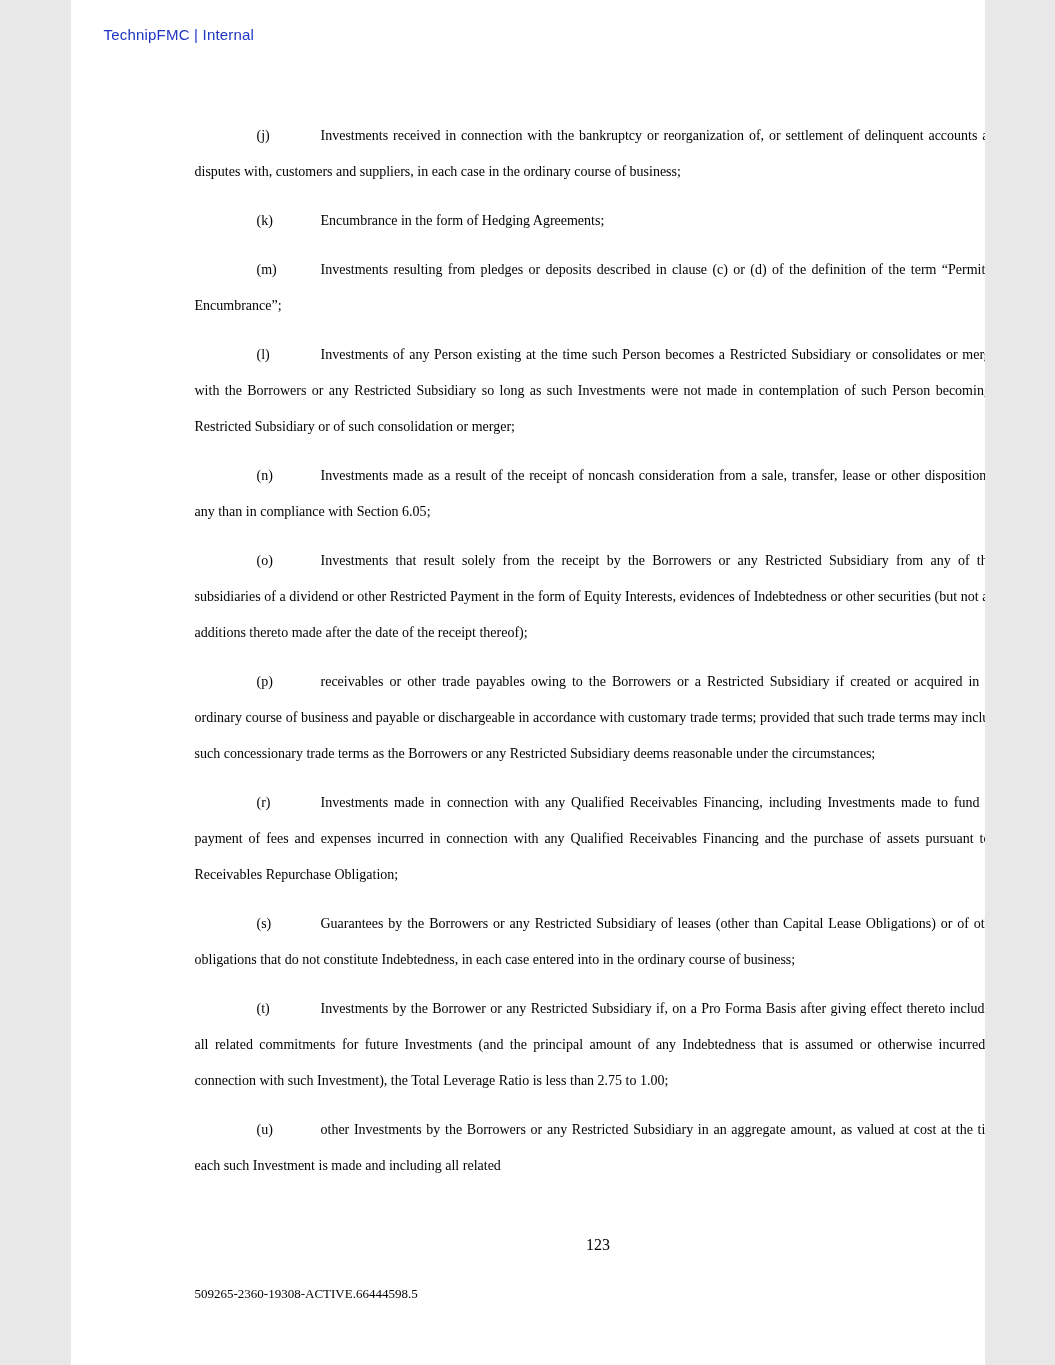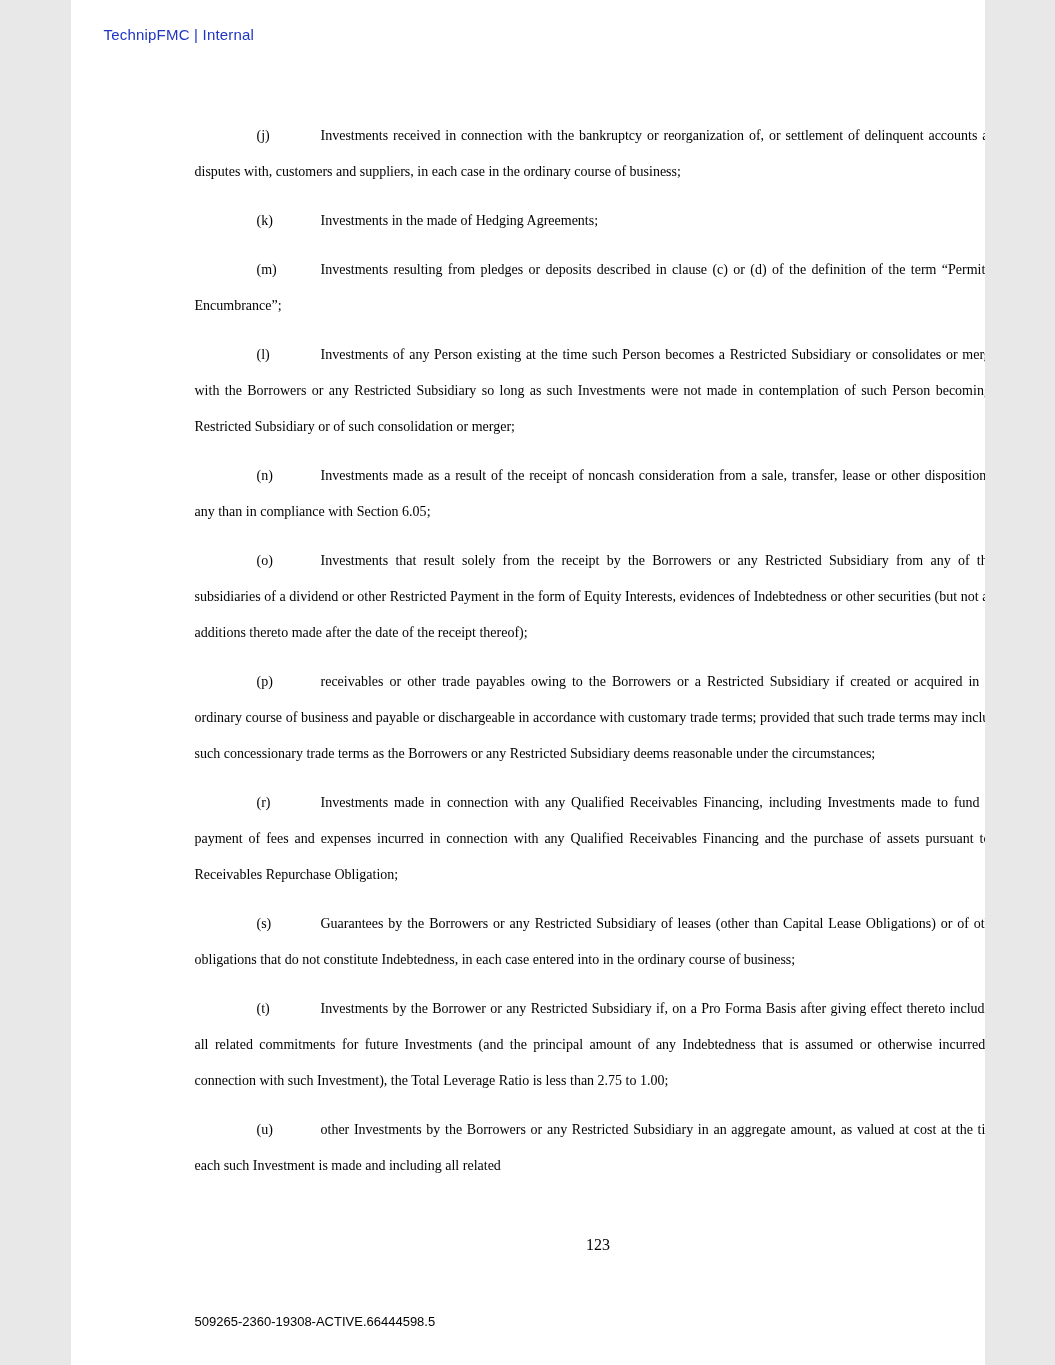--- a/index.html
+++ b/index.html
@@ -41,43 +41,42 @@
     display: inline-block;
     min-width: 64px;
     text-indent: 0;
   }
   .u { }
   .footer-docid {
     position: absolute;
     top: 1286px;
     left: 124px;
     font-size: 13px;
-    font-family: Liberation Sans, sans-serif;
-    margin-top: 28px;
+    font-family: Liberation Serif, serif;
   }
   .footer-page {
     position: absolute;
     top: 1236px;
     left: 0;
     width: 1055px;
     text-align: center;
     font-size: 16px;
     font-family: "Liberation Serif", serif;
   }
 </style>
 </head>
 <body>
 
 <div class="page">
 
   <div class="classification" style="color: rgb(31, 53, 195);">TechnipFMC | Internal</div>
 
   <div class="doc-body">
       <p class="para"><span class="clause">(j)</span><span>Investments received in connection with the bankruptcy or reorganization of, or settlement of delinquent accounts and disputes with, customers and suppliers, in each case in the ordinary course of business;</span></p>
-      <p class="para"><span class="clause">(k)</span><span>Investments in the made of Hedging Agreements;</span></p>
+      <p class="para"><span class="clause">(k)</span><span>Encumbrance in the form of Hedging Agreements;</span></p>
       <p class="para"><span class="clause">(m)</span><span>Investments resulting from pledges or deposits described in clause (c) or (d) of the definition of the term “Permitted Encumbrance”;</span></p>
       <p class="para"><span class="clause">(l)</span><span>Investments of any Person existing at the time such Person becomes a Restricted Subsidiary or consolidates or merges with the Borrowers or any Restricted Subsidiary so long as such Investments were not made in contemplation of such Person becoming a Restricted Subsidiary or of such consolidation or merger;</span></p>
       <p class="para"><span class="clause">(n)</span><span>Investments made as a result of the receipt of noncash consideration from a sale, transfer, lease or other disposition of any than in compliance with </span><span class="u">Section 6.05</span><span>;</span></p>
       <p class="para"><span class="clause">(o)</span><span>Investments that result solely from the receipt by the Borrowers or any Restricted Subsidiary from any of their subsidiaries of a dividend or other Restricted Payment in the form of Equity Interests, evidences of Indebtedness or other securities (but not any additions thereto made after the date of the receipt thereof);</span></p>
       <p class="para"><span class="clause">(p)</span><span>receivables or other trade payables owing to the Borrowers or a Restricted Subsidiary if created or acquired in the ordinary course of business and payable or dischargeable in accordance with customary trade terms; </span><span class="u">provided</span><span> that such trade terms may include such concessionary trade terms as the Borrowers or any Restricted Subsidiary deems reasonable under the circumstances;</span></p>
       <p class="para"><span class="clause">(r)</span><span>Investments made in connection with any Qualified Receivables Financing, including Investments made to fund the payment of fees and expenses incurred in connection with any Qualified Receivables Financing and the purchase of assets pursuant to a Receivables Repurchase Obligation;</span></p>
       <p class="para"><span class="clause">(s)</span><span>Guarantees by the Borrowers or any Restricted Subsidiary of leases (other than Capital Lease Obligations) or of other obligations that do not constitute Indebtedness, in each case entered into in the ordinary course of business;</span></p>
       <p class="para"><span class="clause">(t)</span><span>Investments by the Borrower or any Restricted Subsidiary if, on a Pro Forma Basis after giving effect thereto including all related commitments for future Investments (and the principal amount of any Indebtedness that is assumed or otherwise incurred in connection with such Investment), the Total Leverage Ratio is less than 2.75 to 1.00;</span></p>
       <p class="para"><span class="clause">(u)</span><span>other Investments by the Borrowers or any Restricted Subsidiary in an aggregate amount, as valued at cost at the time each such Investment is made and including all related</span></p>
     </div>

